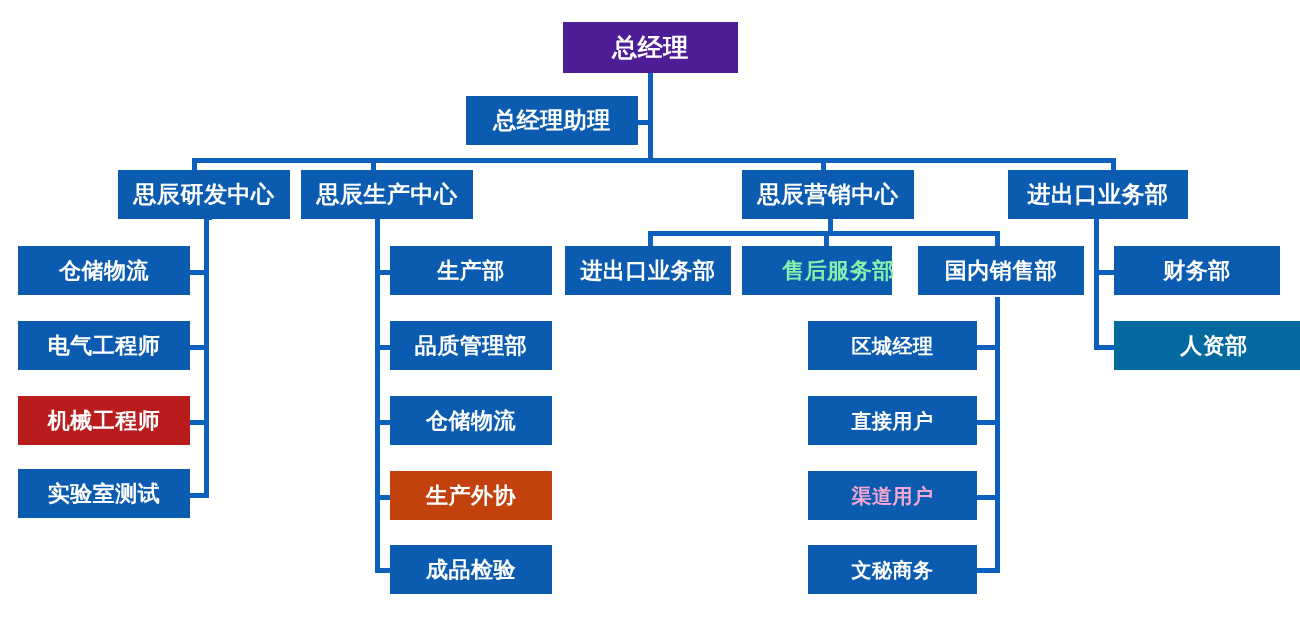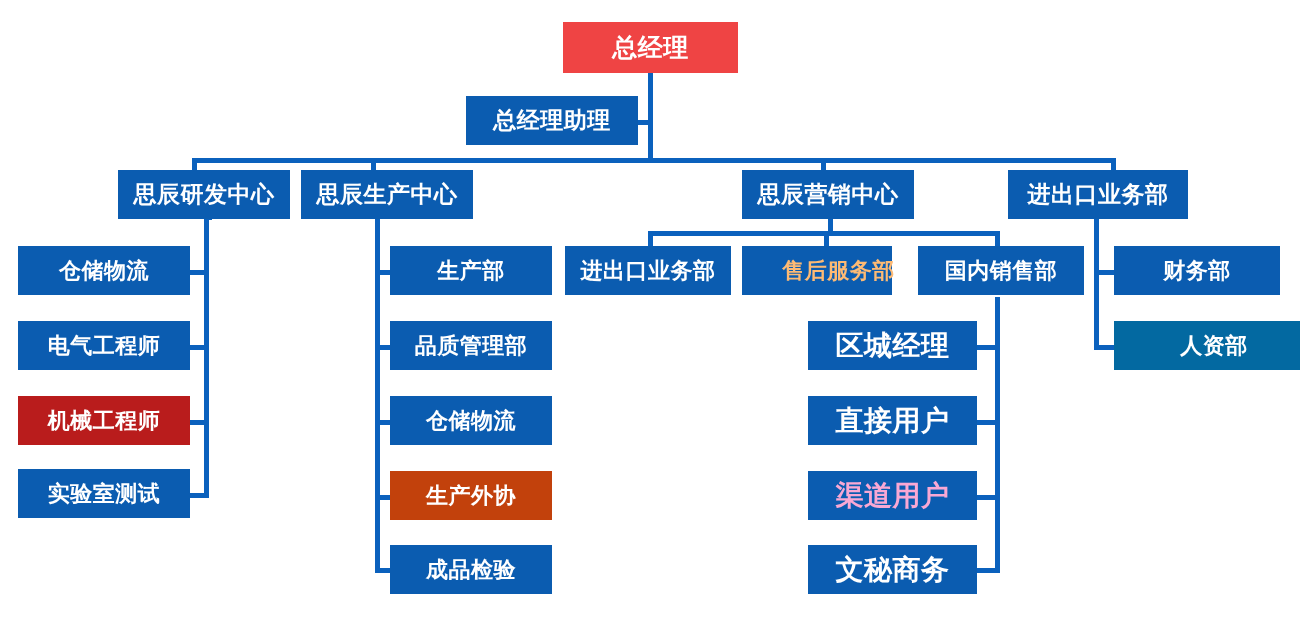--- a/index.html
+++ b/index.html
@@ -26,21 +26,21 @@
     font-weight: 700;
     letter-spacing: 0.5px;
     line-height: 1;
     z-index: 3;
     text-align: center;
     white-space: nowrap;
   }
   .node.lvl1 { font-size: 25px; }
   .node.lvl2 { font-size: 23px; }
   .node.lvl3 { font-size: 22px; }
-  .node.lvl4 { font-size: 28px; }
+  .node.lvl4 { font-size: 20px; }
 
   .conn {
     position: absolute;
     background: #0b61bd;
     z-index: 1;
   }
   .conn.h { height: 5px; }
   .conn.v { width: 5px; }
 </style>
 </head>
@@ -82,42 +82,42 @@
   <div class="conn v" style="left: 995px; top: 297px; height: 276px; background: rgb(11, 97, 189);"></div>
   <div class="conn h" style="left: 977px; top: 345px; width: 23px; background: rgb(11, 97, 189);"></div>
   <div class="conn h" style="left: 977px; top: 420px; width: 23px; background: rgb(11, 97, 189);"></div>
   <div class="conn h" style="left: 977px; top: 495px; width: 23px; background: rgb(11, 97, 189);"></div>
   <div class="conn h" style="left: 977px; top: 568px; width: 23px; background: rgb(11, 97, 189);"></div>
 
   <div class="conn v" style="left: 1094px; top: 215px; height: 133px; background: rgb(11, 97, 189);"></div>
   <div class="conn h" style="left: 1094px; top: 270px; width: 20px; background: rgb(11, 97, 189);"></div>
   <div class="conn h" style="left: 1094px; top: 345px; width: 20px; background: rgb(11, 97, 189);"></div>
 
-  <div class="node lvl1" style="left: 563px; top: 22px; width: 175px; height: 51px; background: #ef4444; color: rgb(255, 255, 255);">总经理</div>
+  <div class="node lvl1" style="left: 563px; top: 22px; width: 175px; height: 51px; background: #4c1d95; color: rgb(255, 255, 255);">总经理</div>
 
   <div class="node lvl2" style="left: 466px; top: 96px; width: 172px; height: 49px; background: rgb(11, 92, 176); color: rgb(255, 255, 255);">总经理助理</div>
 
   <div class="node lvl2" style="left: 118px; top: 170px; width: 172px; height: 49px; background: rgb(11, 92, 176); color: rgb(255, 255, 255);">思辰研发中心</div>
   <div class="node lvl2" style="left: 301px; top: 170px; width: 172px; height: 49px; background: rgb(11, 92, 176); color: rgb(255, 255, 255);">思辰生产中心</div>
   <div class="node lvl2" style="left: 742px; top: 170px; width: 172px; height: 49px; background: rgb(11, 92, 176); color: rgb(255, 255, 255);">思辰营销中心</div>
   <div class="node lvl2" style="left: 1008px; top: 170px; width: 180px; height: 49px; background: rgb(11, 92, 176); color: rgb(255, 255, 255);">进出口业务部</div>
 
   <div class="node lvl3" style="left: 18px; top: 246px; width: 172px; height: 49px; background: rgb(11, 92, 176); color: rgb(255, 255, 255);">仓储物流</div>
   <div class="node lvl3" style="left: 18px; top: 321px; width: 172px; height: 49px; background: rgb(11, 92, 176); color: rgb(255, 255, 255);">电气工程师</div>
   <div class="node lvl3" style="left: 18px; top: 396px; width: 172px; height: 49px; background: #b91c1c; color: rgb(255, 255, 255);">机械工程师</div>
   <div class="node lvl3" style="left: 18px; top: 469px; width: 172px; height: 49px; background: rgb(11, 92, 176); color: rgb(255, 255, 255);">实验室测试</div>
 
   <div class="node lvl3" style="left: 390px; top: 246px; width: 162px; height: 49px; background: rgb(11, 92, 176); color: rgb(255, 255, 255);">生产部</div>
   <div class="node lvl3" style="left: 390px; top: 321px; width: 162px; height: 49px; background: rgb(11, 92, 176); color: rgb(255, 255, 255);">品质管理部</div>
   <div class="node lvl3" style="left: 390px; top: 396px; width: 162px; height: 49px; background: rgb(11, 92, 176); color: rgb(255, 255, 255);">仓储物流</div>
   <div class="node lvl3" style="left: 390px; top: 471px; width: 162px; height: 49px; background: #c2410c; color: rgb(255, 255, 255);">生产外协</div>
   <div class="node lvl3" style="left: 390px; top: 545px; width: 162px; height: 49px; background: rgb(11, 92, 176); color: rgb(255, 255, 255);">成品检验</div>
 
   <div class="node lvl3" style="left: 565px; top: 246px; width: 166px; height: 49px; background: rgb(11, 92, 176); color: rgb(255, 255, 255);">进出口业务部</div>
-  <div class="node lvl3" style="left: 742px; top: 246px; width: 150px; height: 49px; background: rgb(11, 92, 176); color: #fdba74; padding-left: 43px;">售后服务部</div>
+  <div class="node lvl3" style="left: 742px; top: 246px; width: 150px; height: 49px; background: rgb(11, 92, 176); color: #86efac; padding-left: 43px;">售后服务部</div>
   <div class="node lvl3" style="left: 918px; top: 246px; width: 166px; height: 49px; background: rgb(11, 92, 176); color: rgb(255, 255, 255);">国内销售部</div>
 
   <div class="node lvl4" style="left: 808px; top: 321px; width: 169px; height: 49px; background: rgb(11, 92, 176); color: rgb(255, 255, 255);">区城经理</div>
   <div class="node lvl4" style="left: 808px; top: 396px; width: 169px; height: 49px; background: rgb(11, 92, 176); color: rgb(255, 255, 255);">直接用户</div>
   <div class="node lvl4" style="left: 808px; top: 471px; width: 169px; height: 49px; background: rgb(11, 92, 176); color: #f9a8d4;">渠道用户</div>
   <div class="node lvl4" style="left: 808px; top: 545px; width: 169px; height: 49px; background: rgb(11, 92, 176); color: rgb(255, 255, 255);">文秘商务</div>
 
   <div class="node lvl3" style="left: 1114px; top: 246px; width: 166px; height: 49px; background: rgb(11, 92, 176); color: rgb(255, 255, 255);">财务部</div>
   <div class="node lvl3" style="left: 1114px; top: 321px; width: 200px; height: 49px; background: #0369a1; color: rgb(255, 255, 255);">人资部</div>
 

